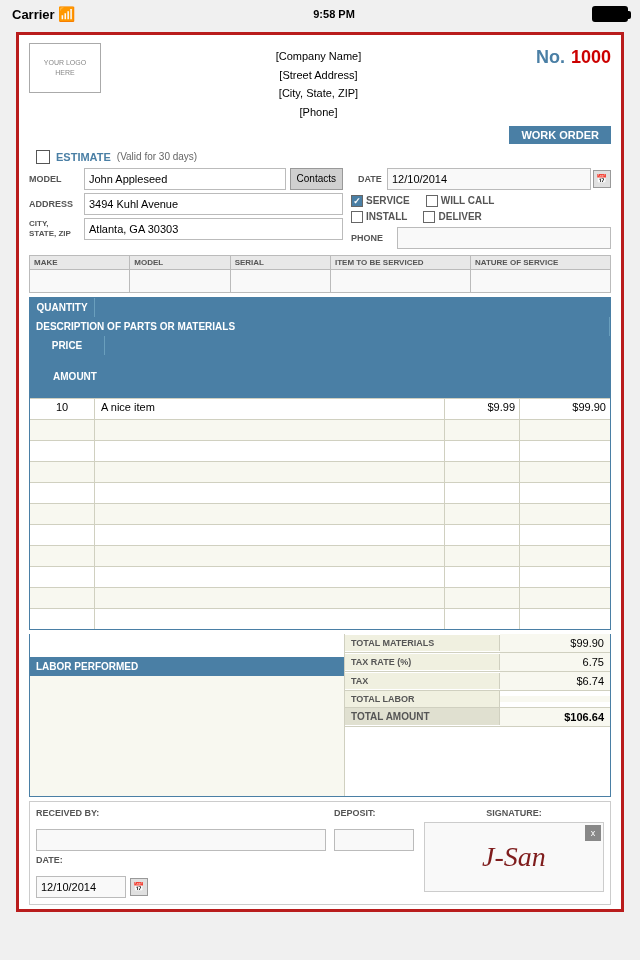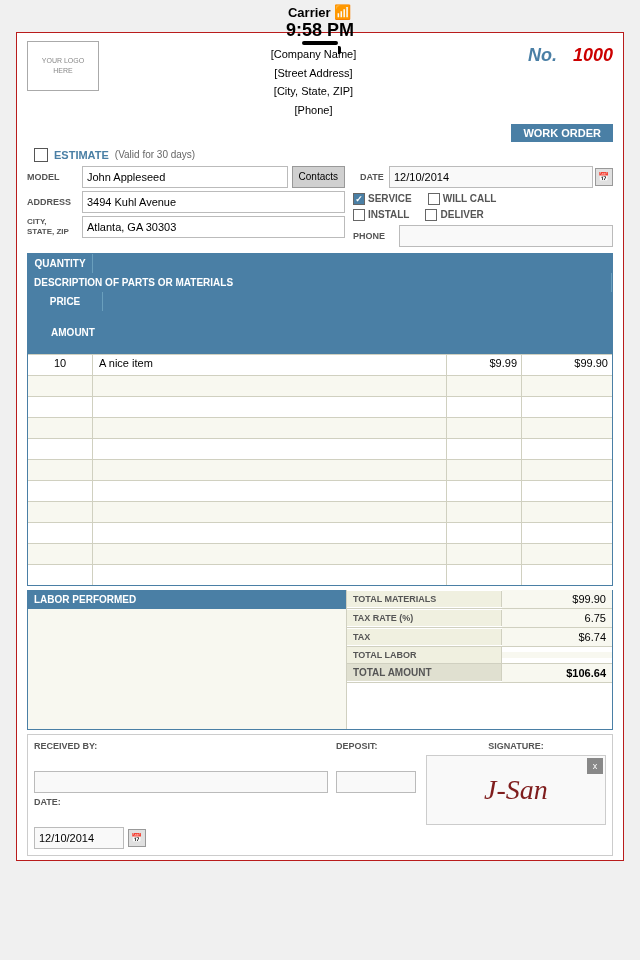--- a/index.html
+++ b/index.html
@@ -13,45 +13,44 @@
     }
 
     
     .status-bar {
       display: flex;
       justify-content: space-between;
       align-items: center;
       padding: 4px 12px;
       background: #f0f0f0;
       height: 28px;
-      flex-direction: column;
     }
     .status-carrier { font-size: 13px; font-weight: 600; }
-    .status-time { font-size: 18px; font-weight: 600; }
+    .status-time { font-size: 11px; font-weight: 600; }
     .status-battery {
       width: 36px; height: 16px;
       border: 2px solid #000;
       border-radius: 3px;
       position: relative;
       background: #000;
     }
     .status-battery::after {
       content: '';
       position: absolute;
       right: -5px; top: 3px;
       width: 3px; height: 8px;
       background: #000;
       border-radius: 0 2px 2px 0;
     }
 
     
     .document {
       margin: 4px 16px;
       background: #fff;
-      border: 1px solid #b91c1c;
+      border: 3px solid #b91c1c;
     }
 
     
     .doc-header {
       display: flex;
       justify-content: space-between;
       align-items: flex-start;
       padding: 8px 10px 4px 10px;
     }
     .logo-box {
@@ -288,20 +287,21 @@
     .labor-section {
       flex: 1;
       border-right: 1px solid #d0d0c0;
     }
     .labor-header {
       background: #4a7fa5;
       color: #fff;
       font-weight: bold;
       font-size: 10px;
       padding: 4px 6px;
+      margin-top: 23px;
     }
     .labor-body {
       height: 120px;
       background: #f8f8f0;
     }
 
     .totals-section {
       width: 265px;
     }
     .totals-row {
@@ -336,21 +336,21 @@
     
     .footer-section {
       margin: 4px 10px;
       border: 1px solid #ccc;
       display: flex;
       padding: 6px;
       gap: 10px;
       align-items: flex-start;
     }
     .footer-left { display: flex; flex-direction: column; gap: 4px; flex: 1; }
-    .footer-field-row { display: flex; flex-direction: column; gap: 20px; }
+    .footer-field-row { display: flex; flex-direction: column; gap: 11px; }
     .footer-field-label { font-size: 9px; font-weight: bold; color: #555; }
     .footer-input {
       border: 1px solid #bbb;
       background: #f9f9f9;
       height: 22px;
       padding: 2px 4px;
       font-size: 11px;
       width: 100%;
     }
     .footer-deposit { width: 80px; }
@@ -408,21 +408,21 @@
       <span>YOUR LOGO</span>
       <span>HERE</span>
     </div>
     <div class="company-info">
       <div>[Company Name]</div>
       <div>[Street Address]</div>
       <div>[City, State, ZIP]</div>
       <div>[Phone]</div>
     </div>
     <div class="doc-number-block">
-      <div style="display:flex;align-items:flex-start;gap:16px;font-style:italic;">
+      <div style="display:flex;align-items:flex-start;gap:6px;">
         <span class="doc-no-label">No.</span>
         <span class="doc-no-value">1000</span>
       </div>
     </div>
   </div>
 
   <div class="work-order-bar">
     <button class="work-order-btn">WORK ORDER</button>
   </div>
 
@@ -477,20 +477,42 @@
           <span>DELIVER</span>
         </div>
       </div>
       <div class="phone-row">
         <span class="phone-label">PHONE</span>
         <input class="phone-input" type="text" style="">
       </div>
     </div>
   </div>
 
+  <div class="make-row">
+    <div class="make-cell">
+      <div class="make-cell-header">MAKE</div>
+      <input class="make-cell-input" type="text" style="">
+    </div>
+    <div class="make-cell">
+      <div class="make-cell-header">MODEL</div>
+      <input class="make-cell-input" type="text" style="">
+    </div>
+    <div class="make-cell">
+      <div class="make-cell-header">SERIAL</div>
+      <input class="make-cell-input" type="text" style="">
+    </div>
+    <div class="make-cell" style="flex:1.4;">
+      <div class="make-cell-header">ITEM TO BE SERVICED</div>
+      <input class="make-cell-input" type="text" style="">
+    </div>
+    <div class="make-cell" style="flex:1.4;">
+      <div class="make-cell-header">NATURE OF SERVICE</div>
+      <input class="make-cell-input" type="text" style="">
+    </div>
+  </div>
 
   <div class="parts-table">
     <div class="parts-header">
       <div class="parts-col-qty">QUANTITY</div>
       <div class="parts-col-desc">DESCRIPTION OF PARTS OR MATERIALS</div>
       <div class="parts-col-price">PRICE</div>
       <div class="parts-col-amount">AMOUNT</div>
     </div>
     <div id="parts-rows-container">
         <div class="parts-row">

